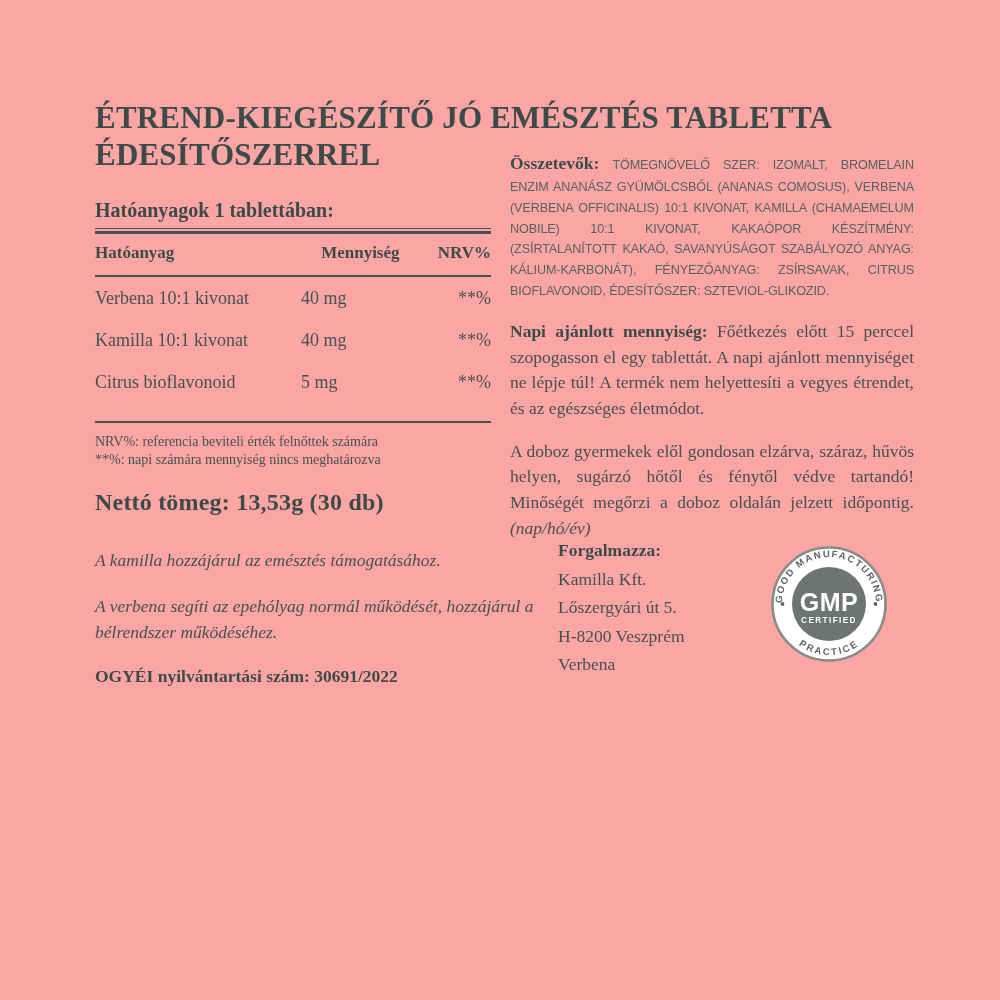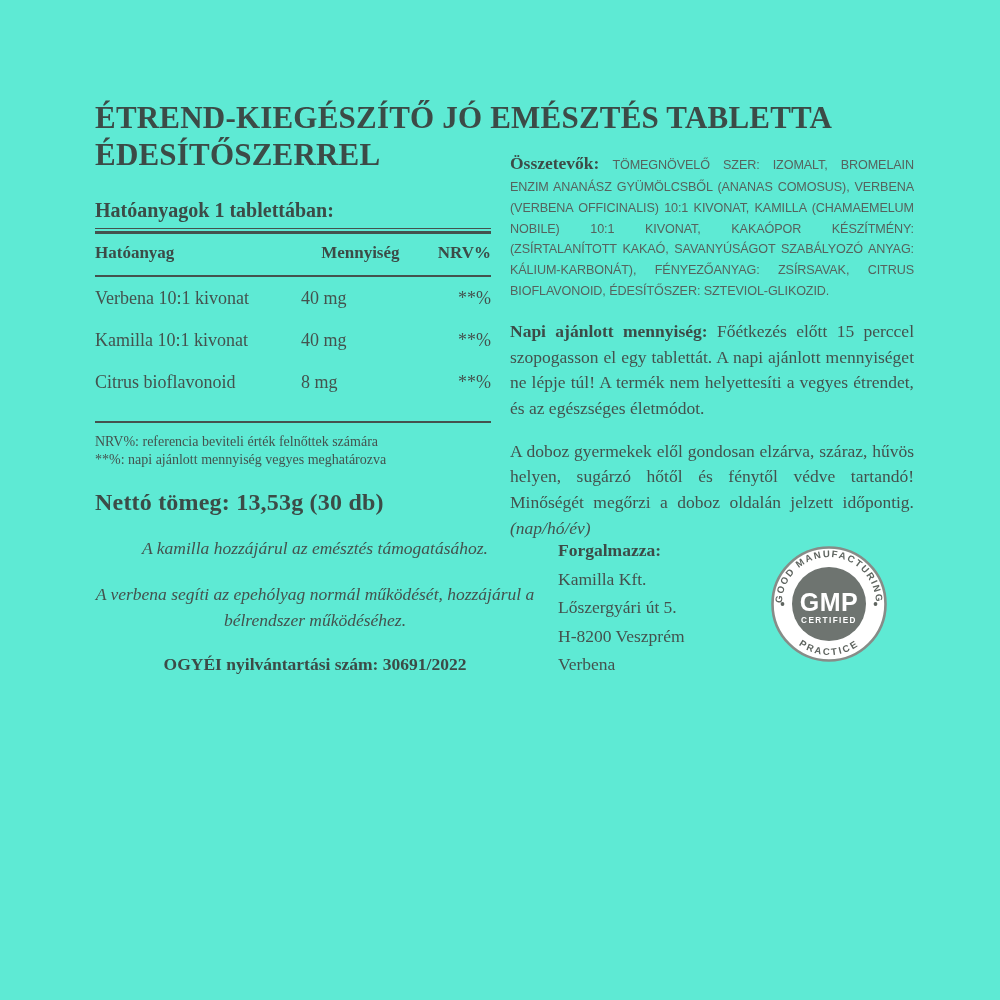--- a/index.html
+++ b/index.html
@@ -6,21 +6,21 @@
     --ink:#44524e;
     --ink-strong:#3c4b47;
     --ink-caps:#56635e;
     --badge-gray:#6e7470;
     --badge-ring:#878c88;
     --badge-text:#5e645f;
   }
   *{margin:0;padding:0;box-sizing:border-box;}
   html,body{background:#ffffff;}
   body{font-family:"Liberation Serif", serif;color:var(--ink);}
-  .page{position:relative;width:1000px;height:1000px;background:#5eead4;overflow:hidden;margin:0 auto;}
+  .page{position:relative;width:1000px;height:1000px;background:#fca5a5;overflow:hidden;margin:0 auto;}
 
   .title{
     position:absolute;left:95px;top:100px;width:790px;
     font-size:31px;line-height:1.18;font-weight:bold;color:var(--ink-strong);
     letter-spacing:0.2px;
   }
 
   
   .facts{position:absolute;left:95px;top:199px;width:396px;}
   .facts-heading{font-size:20px;font-weight:bold;color:var(--ink-strong);margin-bottom:6px;}
@@ -38,21 +38,21 @@
 
   
   .right-col{position:absolute;left:510px;top:149px;width:404px;}
   .para-label{font-weight:bold;font-size:17.5px;color:var(--ink-strong);}
   .ingredients{font-size:13px;line-height:1.6;text-align:justify;color:var(--ink-caps);}
   .ingredients .caps{font-family:"Liberation Sans", sans-serif;font-size:12.6px;letter-spacing:-0.1px;}
   .body-par{font-size:17.5px;line-height:1.47;margin-top:17px;text-align:justify;}
   .italic{font-style:italic;}
 
   
-  .claims{position:absolute;left:95px;top:536px;width:440px;text-align:center;}
+  .claims{position:absolute;left:95px;top:548px;width:440px;}
   .claim{font-size:17.5px;font-style:italic;line-height:1.45;margin-bottom:21px;}
   .ogyei{font-size:17.5px;font-weight:bold;color:var(--ink-strong);margin-top:15px;}
 
   
   .distributor{position:absolute;left:558px;top:536px;font-size:17.5px;line-height:1.63;}
   .dist-label{font-weight:bold;color:var(--ink-strong);}
 
   
   .gmp{position:absolute;left:769px;top:544px;width:120px;height:120px;}
   .gmp svg{display:block;}
@@ -83,28 +83,28 @@
           <td class="c2">40 mg</td>
           <td class="c3">**%</td>
         </tr>
         <tr>
           <td class="c1">Kamilla 10:1 kivonat</td>
           <td class="c2">40 mg</td>
           <td class="c3">**%</td>
         </tr>
         <tr>
           <td class="c1">Citrus bioflavonoid</td>
-          <td class="c2">8 mg</td>
+          <td class="c2">5 mg</td>
           <td class="c3">**%</td>
         </tr>
       </tbody>
     </table>
     <div class="footnotes">
       <p class="footnote">NRV%: referencia beviteli érték felnőttek számára</p>
-      <p class="footnote">**%: napi ajánlott mennyiség vegyes meghatározva</p>
+      <p class="footnote">**%: napi számára mennyiség nincs meghatározva</p>
     </div>
     <p class="net-weight">Nettó tömeg: 13,53g (30 db)</p>
   </section>
 
   <section class="right-col">
     <p class="ingredients"><span class="para-label">Összetevők:</span>
       <span class="caps">TÖMEGNÖVELŐ SZER: IZOMALT, BROMELAIN ENZIM ANANÁSZ GYÜMÖLCSBŐL (ANANAS COMOSUS), VERBENA (VERBENA OFFICINALIS) 10:1 KIVONAT, KAMILLA (CHAMAEMELUM NOBILE) 10:1 KIVONAT, KAKAÓPOR KÉSZÍTMÉNY: (ZSÍRTALANÍTOTT KAKAÓ, SAVANYÚSÁGOT SZABÁLYOZÓ ANYAG: KÁLIUM-KARBONÁT), FÉNYEZŐANYAG: ZSÍRSAVAK, CITRUS BIOFLAVONOID, ÉDESÍTŐSZER: SZTEVIOL-GLIKOZID.</span></p>
 
     <p class="body-par"><span class="para-label">Napi ajánlott mennyiség:</span>
       <span>Főétkezés előtt 15 perccel szopogasson el egy tablettát. A napi ajánlott mennyiséget ne lépje túl! A termék nem helyettesíti a vegyes étrendet, és az egészséges életmódot.</span></p>

